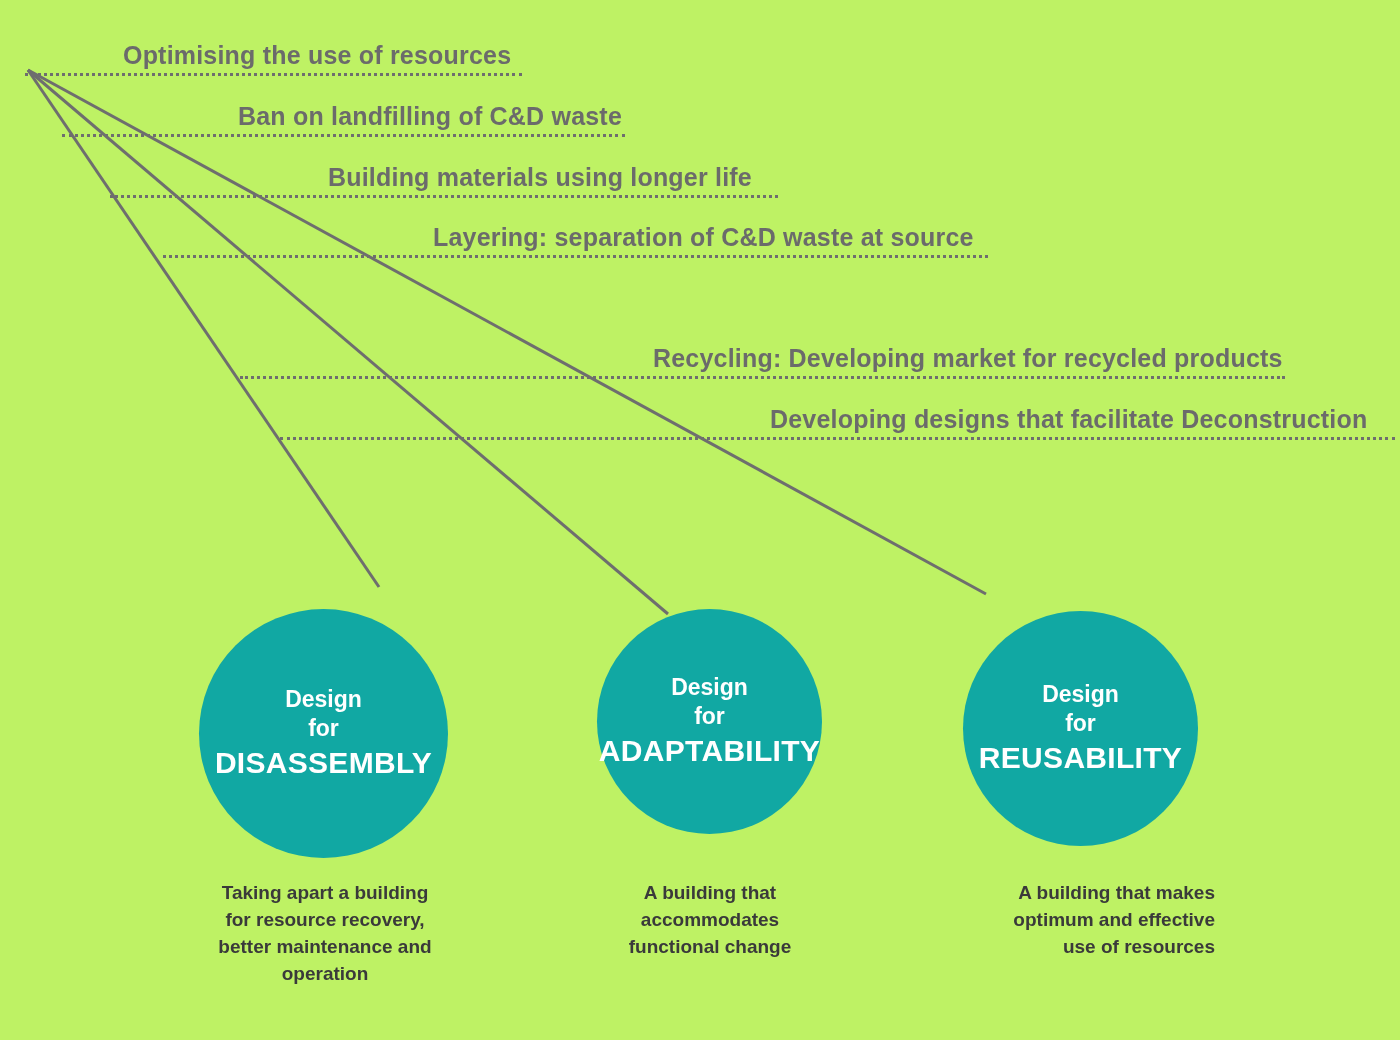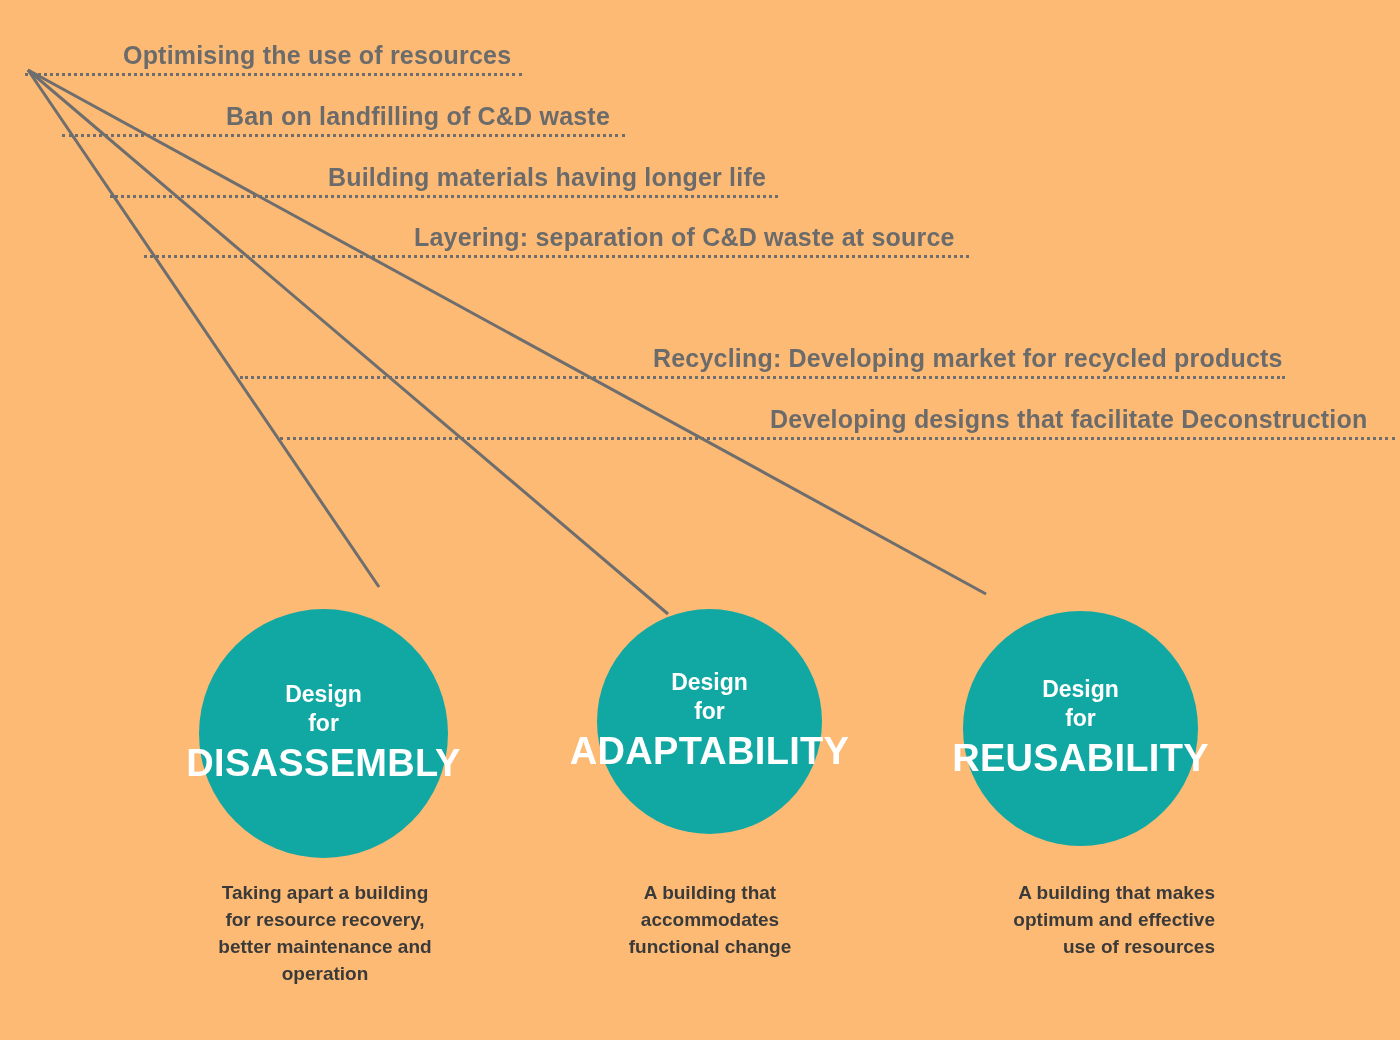--- a/index.html
+++ b/index.html
@@ -4,21 +4,21 @@
 <style>
   html, body {
     margin: 0;
     padding: 0;
     background: #000000;
   }
   #stage {
     position: relative;
     width: 1400px;
     height: 1040px;
-    background: #fdba74;
+    background: #bef264;
     overflow: hidden;
     font-family: "Liberation Sans", sans-serif;
   }
 
   
   #connectors {
     position: absolute;
     left: 0; top: 0;
     width: 1400px; height: 1040px;
     pointer-events: none;
@@ -64,21 +64,21 @@
     line-height: 1.28;
     padding: 0 6px;
   }
   .node-text .small {
     display: block;
     font-size: 23px;
     font-weight: 700;
   }
   .node-text .big {
     display: block;
-    font-size: 38px;
+    font-size: 30px;
     font-weight: 700;
     letter-spacing: 0.3px;
   }
 
   
   .caption {
     position: absolute;
     text-align: center;
     color: #3a3a3a;
     font-size: 19px;
@@ -97,30 +97,30 @@
     <line x1="28" y1="70" x2="668" y2="614" stroke="#6e6e6e" stroke-width="3"></line>
     <line x1="28" y1="70" x2="986" y2="594" stroke="#6e6e6e" stroke-width="3"></line>
   </svg>
 
   <div class="principle-row" style="left:25px; top:30px; width:497px;">
     <div class="principle-label" style="left:98px;">Optimising the use of resources</div>
     <div class="principle-rule" style="width:497px;"></div>
   </div>
 
   <div class="principle-row" style="left:62px; top:91px; width:563px;">
-    <div class="principle-label" style="left:164px;">Ban on landfilling of C&amp;D waste</div>
+    <div class="principle-label" style="left:176px;">Ban on landfilling of C&amp;D waste</div>
     <div class="principle-rule" style="width:563px;"></div>
   </div>
 
   <div class="principle-row" style="left:110px; top:152px; width:668px;">
-    <div class="principle-label" style="left:218px;">Building materials having longer life</div>
+    <div class="principle-label" style="left:218px;">Building materials using longer life</div>
     <div class="principle-rule" style="width:668px;"></div>
   </div>
 
-  <div class="principle-row" style="left:144px; top:212px; width:825px;">
+  <div class="principle-row" style="left:163px; top:212px; width:825px;">
     <div class="principle-label" style="left:270px;">Layering: separation of C&amp;D waste at source</div>
     <div class="principle-rule" style="width:825px;"></div>
   </div>
 
 
   <div class="principle-row" style="left:280px; top:394px; width:1115px;">
     <div class="principle-label" style="left:490px;">Developing designs that  facilitate Deconstruction</div>
     <div class="principle-rule" style="width:1115px;"></div>
   </div>
 

